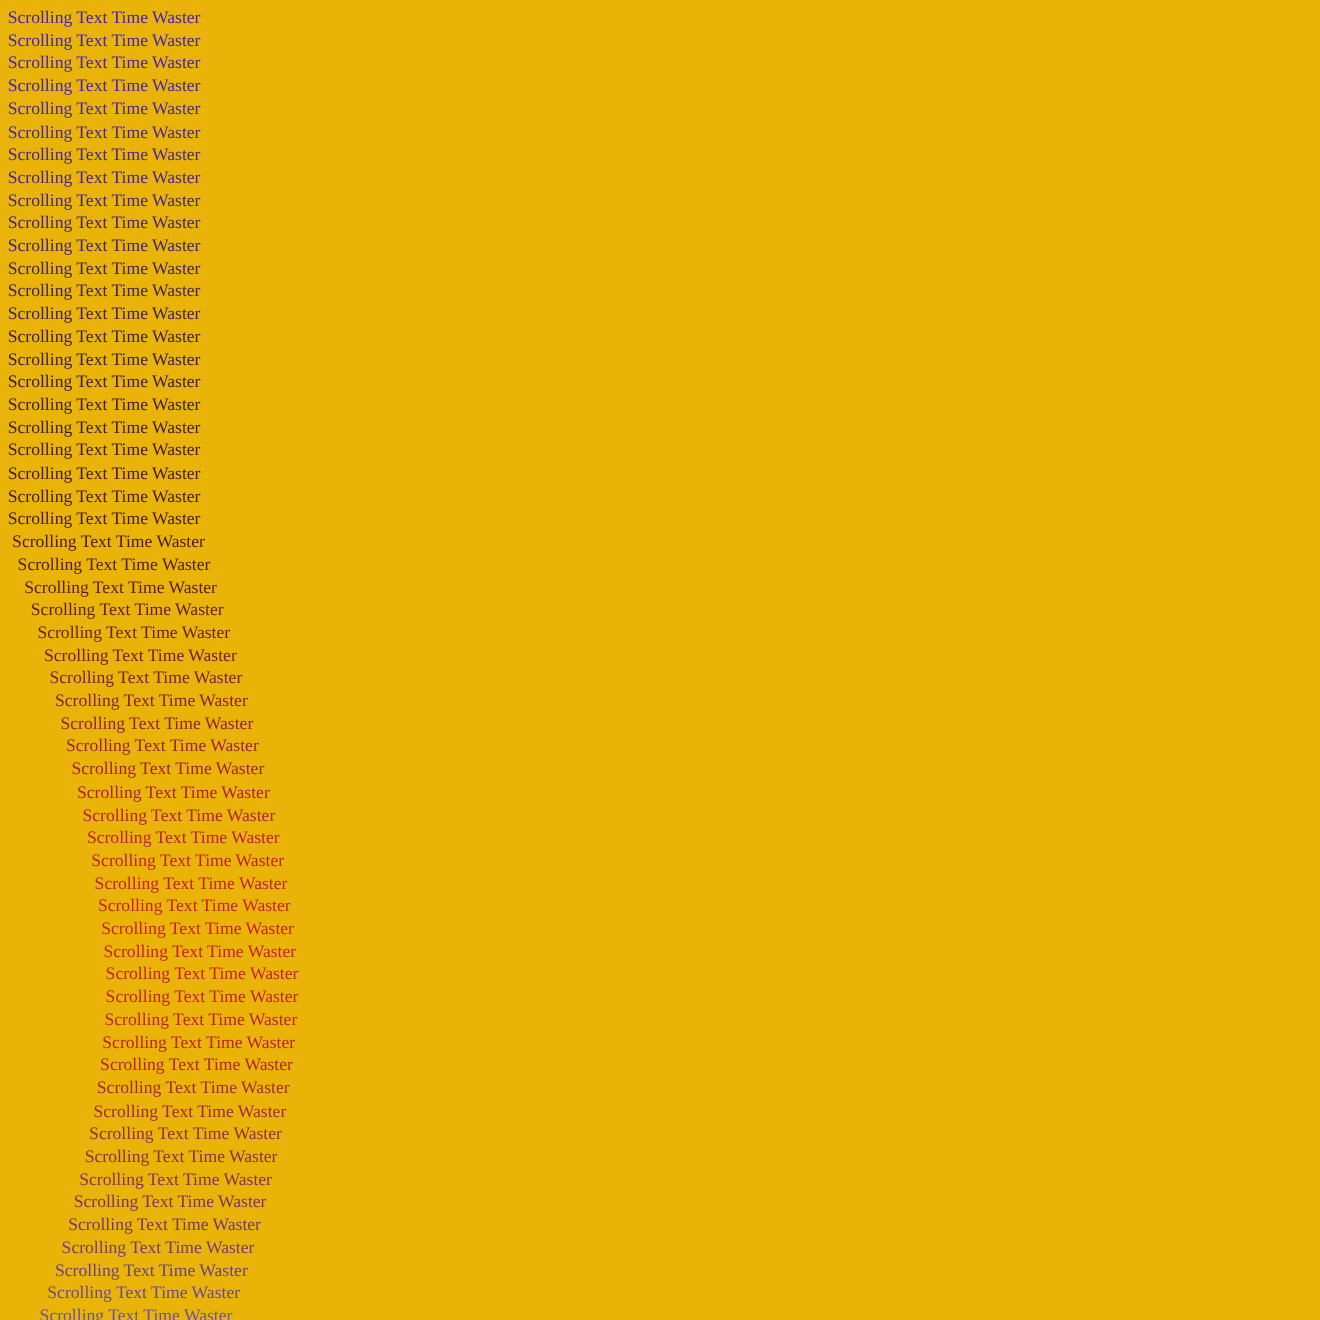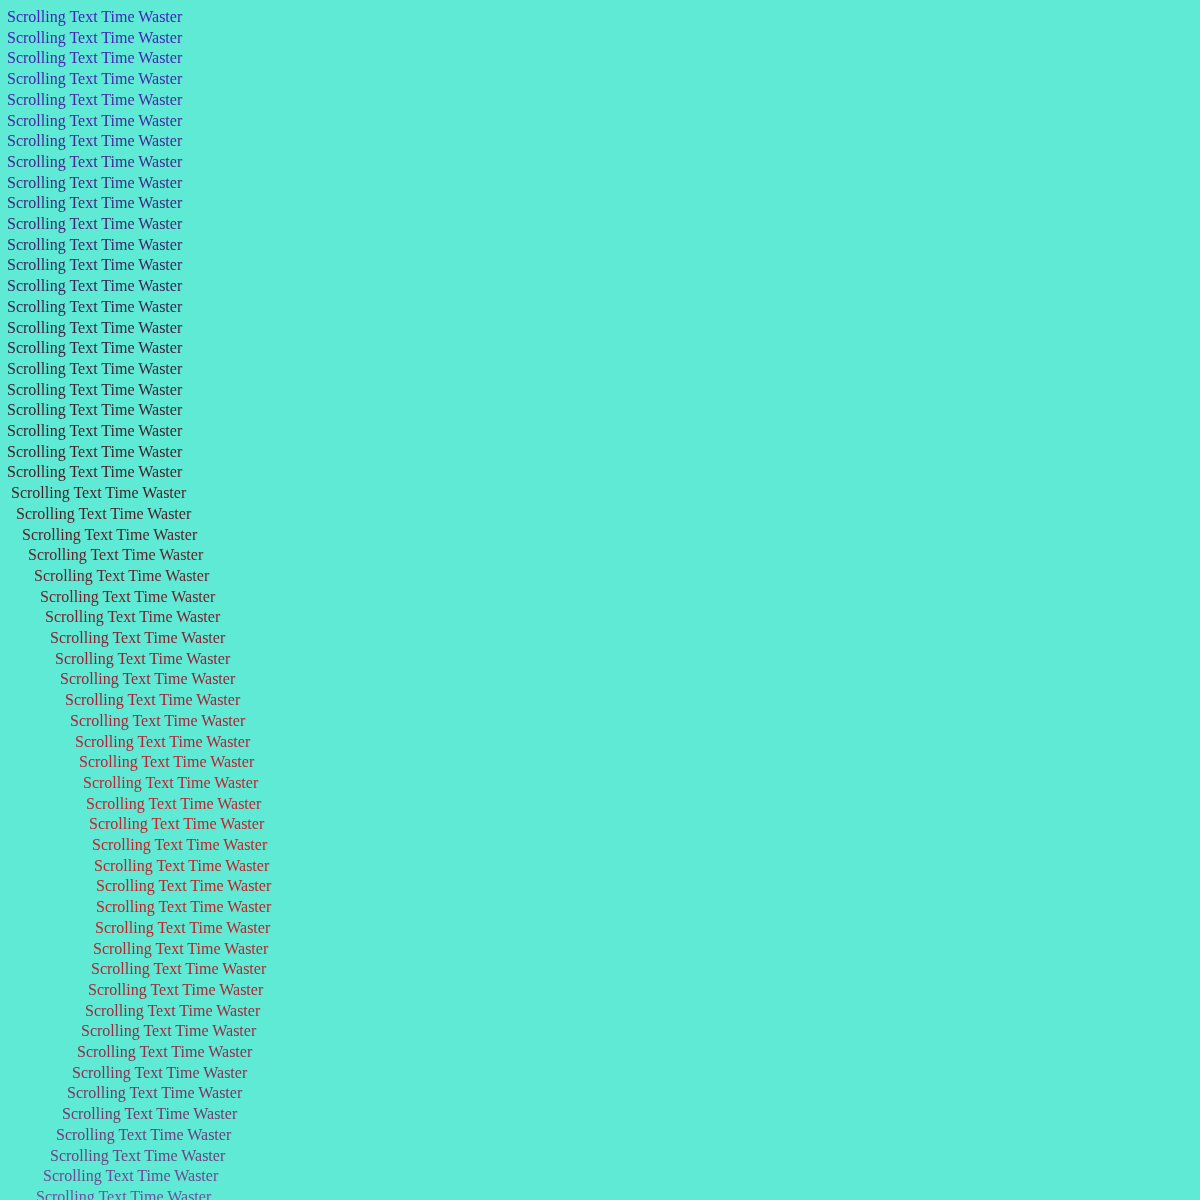--- a/index.html
+++ b/index.html
@@ -11,21 +11,21 @@
   body {
     width: 1200px;
     height: 1200px;
     overflow: hidden;
     font-family: "Liberation Serif", "DejaVu Serif", serif;
   }
   #stage {
     position: relative;
     width: 1200px;
     height: 1200px;
-    background: #5eead4;
+    background: #eab308;
   }
   .scroll-line {
     position: absolute;
     left: 0;
     top: 0;
     white-space: pre;
     font-family: "Liberation Serif", "DejaVu Serif", serif;
     font-size: 16px;
     line-height: 20.7px;
     font-weight: normal;

